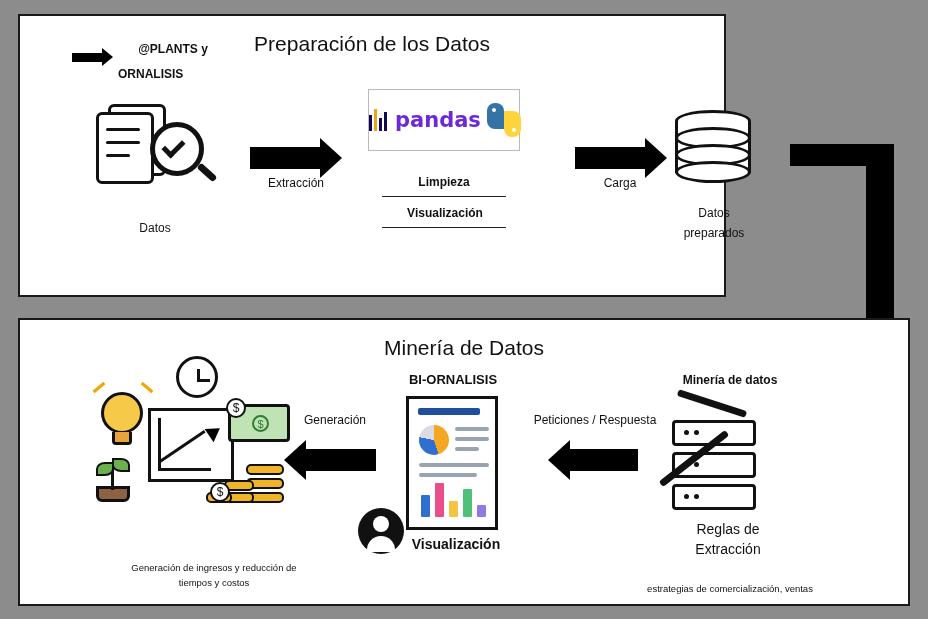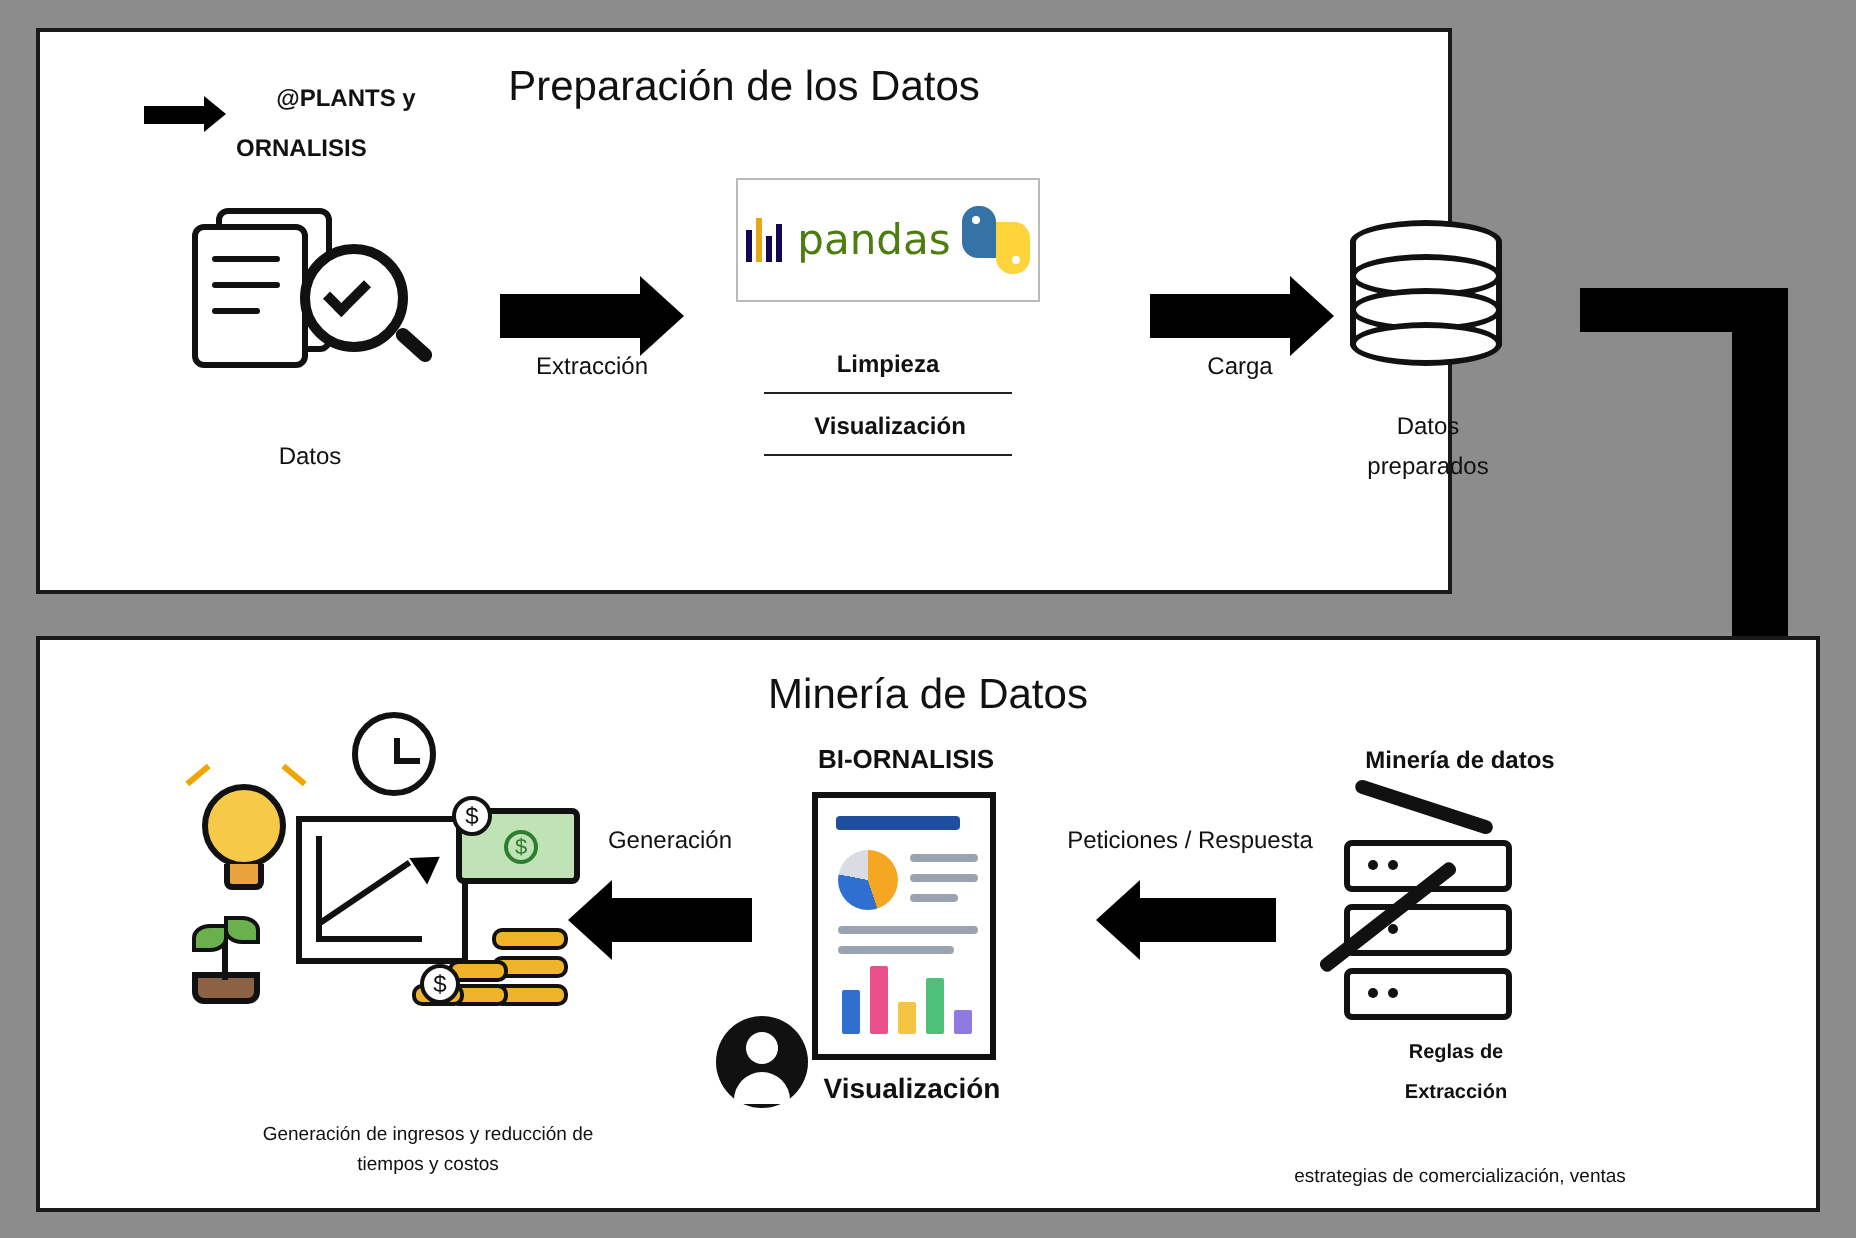--- a/index.html
+++ b/index.html
@@ -46,21 +46,21 @@
   }
   .lbl {
     position: absolute;
     font-size: 12px;
     color: #111;
     text-align: center;
     line-height: 1.35;
   }
   .lbl.bold { font-weight: bold; }
   .lbl.tiny { font-size: 9.5px; }
-  .lbl.big { font-size: 10px; font-weight: bold; }
+  .lbl.big { font-size: 14px; font-weight: normal; }
 
   
   .arrow {
     position: absolute;
     display: flex;
     align-items: center;
   }
   .arrow .shaft {
     background: #000;
     height: 14px;
@@ -98,22 +98,23 @@
     border: 1px solid #bbb;
     background: #fff;
     display: flex;
     align-items: center;
     justify-content: center;
     gap: 6px;
     box-sizing: border-box;
   }
   #pandas-box .pd-text {
     font-size: 21px;
-    color: #4d7c0f;
+    color: #6d28d9;
     font-family: "DejaVu Sans", sans-serif;
+    font-weight: bold;
   }
   .rule {
     position: absolute;
     height: 1px;
     background: #222;
   }
 
   
   .stack-doc {
     position: absolute;

